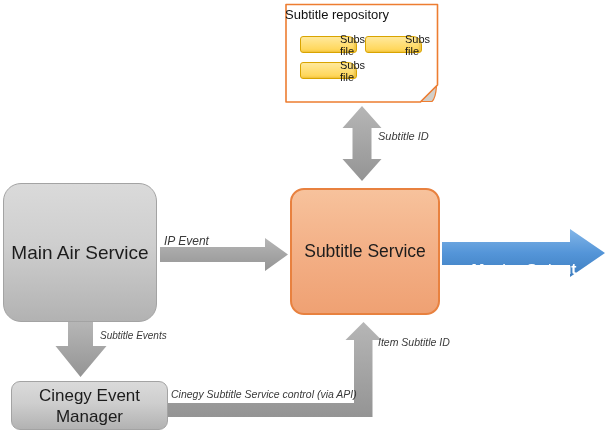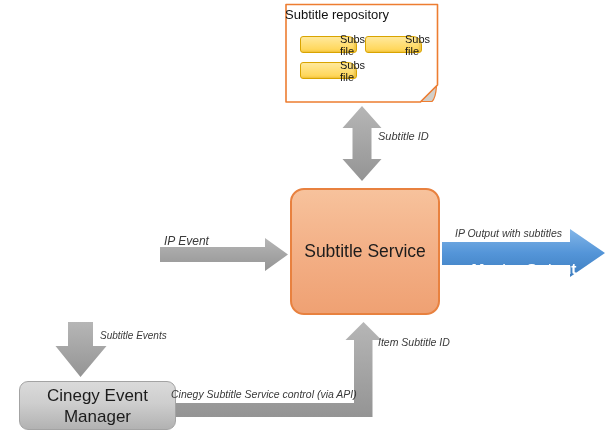--- a/index.html
+++ b/index.html
@@ -13,21 +13,21 @@
 
   
   .gray-node{
     background:linear-gradient(180deg,#dadada 0%,#cecece 45%,#b2b2b2 100%);
     border:1.5px solid #a3a3a3;
     box-sizing:border-box;
     display:flex;align-items:center;justify-content:center;
     text-align:center;
   }
   .node-main{left:3px;top:183px;width:154px;height:139px;border-radius:18px;font-size:19px;}
-  .node-cinegy{left:19px;top:381px;width:157px;height:49px;border-radius:9px;
+  .node-cinegy{left:11px;top:381px;width:157px;height:49px;border-radius:9px;
     font-size:17px;line-height:21px;padding:0 4px;}
   .node-subtitle{
     left:290px;top:188px;width:150px;height:127px;border-radius:14px;
     background:linear-gradient(180deg,#f7c29c 0%,#f3ae84 55%,#efa173 100%);
     border:2px solid #e8813f;box-sizing:border-box;
     display:flex;align-items:center;justify-content:center;font-size:17.5px;
   }
 
   
   .repo-title{left:285px;top:7px;width:153px;text-align:left;font-size:13px;color:#111;}
@@ -90,29 +90,31 @@
   <div class="abs chip chip1">
     <span>Subs file</span>
   </div>
   <div class="abs chip chip2">
     <span>Subs file</span>
   </div>
   <div class="abs chip chip3">
     <span>Subs file</span>
   </div>
 
+  <div class="abs gray-node node-main">
+    <span>Main Air Service</span>
+  </div>
   <div class="abs node-subtitle">
     <span>Subtitle Service</span>
   </div>
   <div class="abs gray-node node-cinegy">
     <span>Cinegy Event Manager</span>
   </div>
 
   <div class="abs flabel lbl-subtitle-id">Subtitle ID</div>
   <div class="abs flabel lbl-ip-output">IP Event</div>
   <div class="abs arrow-text lbl-orig-multicast">Original Multicast</div>
-  <div class="abs flabel lbl-ip-out-subs">IP Output with subtitles</div>
   <div class="abs arrow-text lbl-master-output">Master Output</div>
   <div class="abs flabel lbl-subtitle-events">Subtitle Events</div>
   <div class="abs flabel lbl-api-control">Cinegy Subtitle Service control (via API)</div>
   <div class="abs flabel lbl-item-subtitle-id">Item Subtitle ID</div>
 
 </div>
 
 </body></html>

